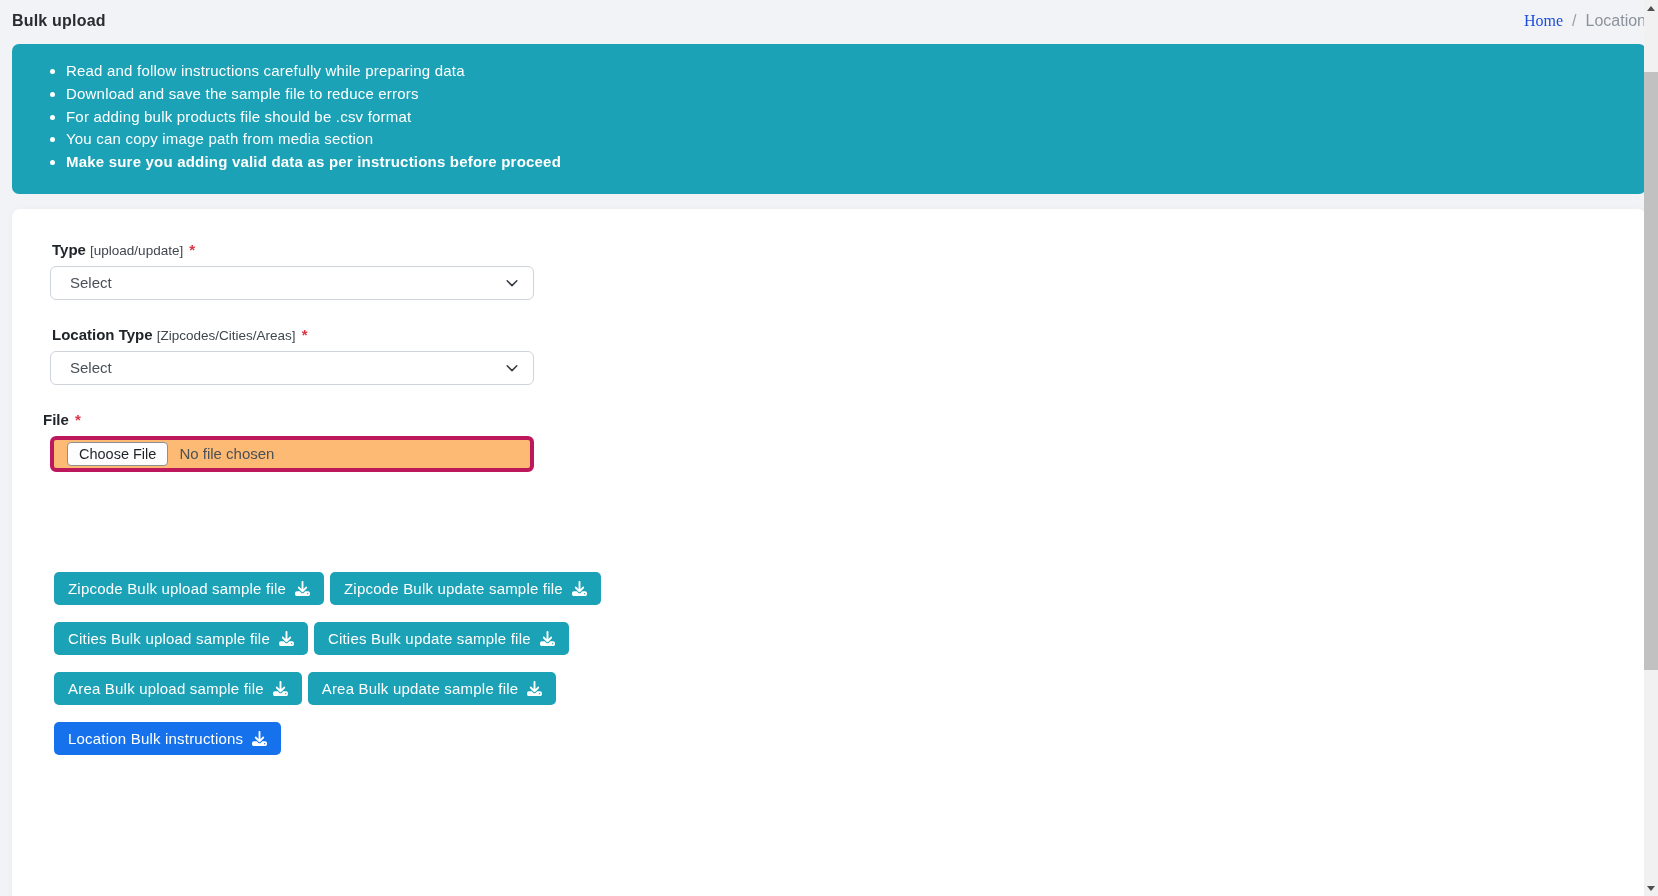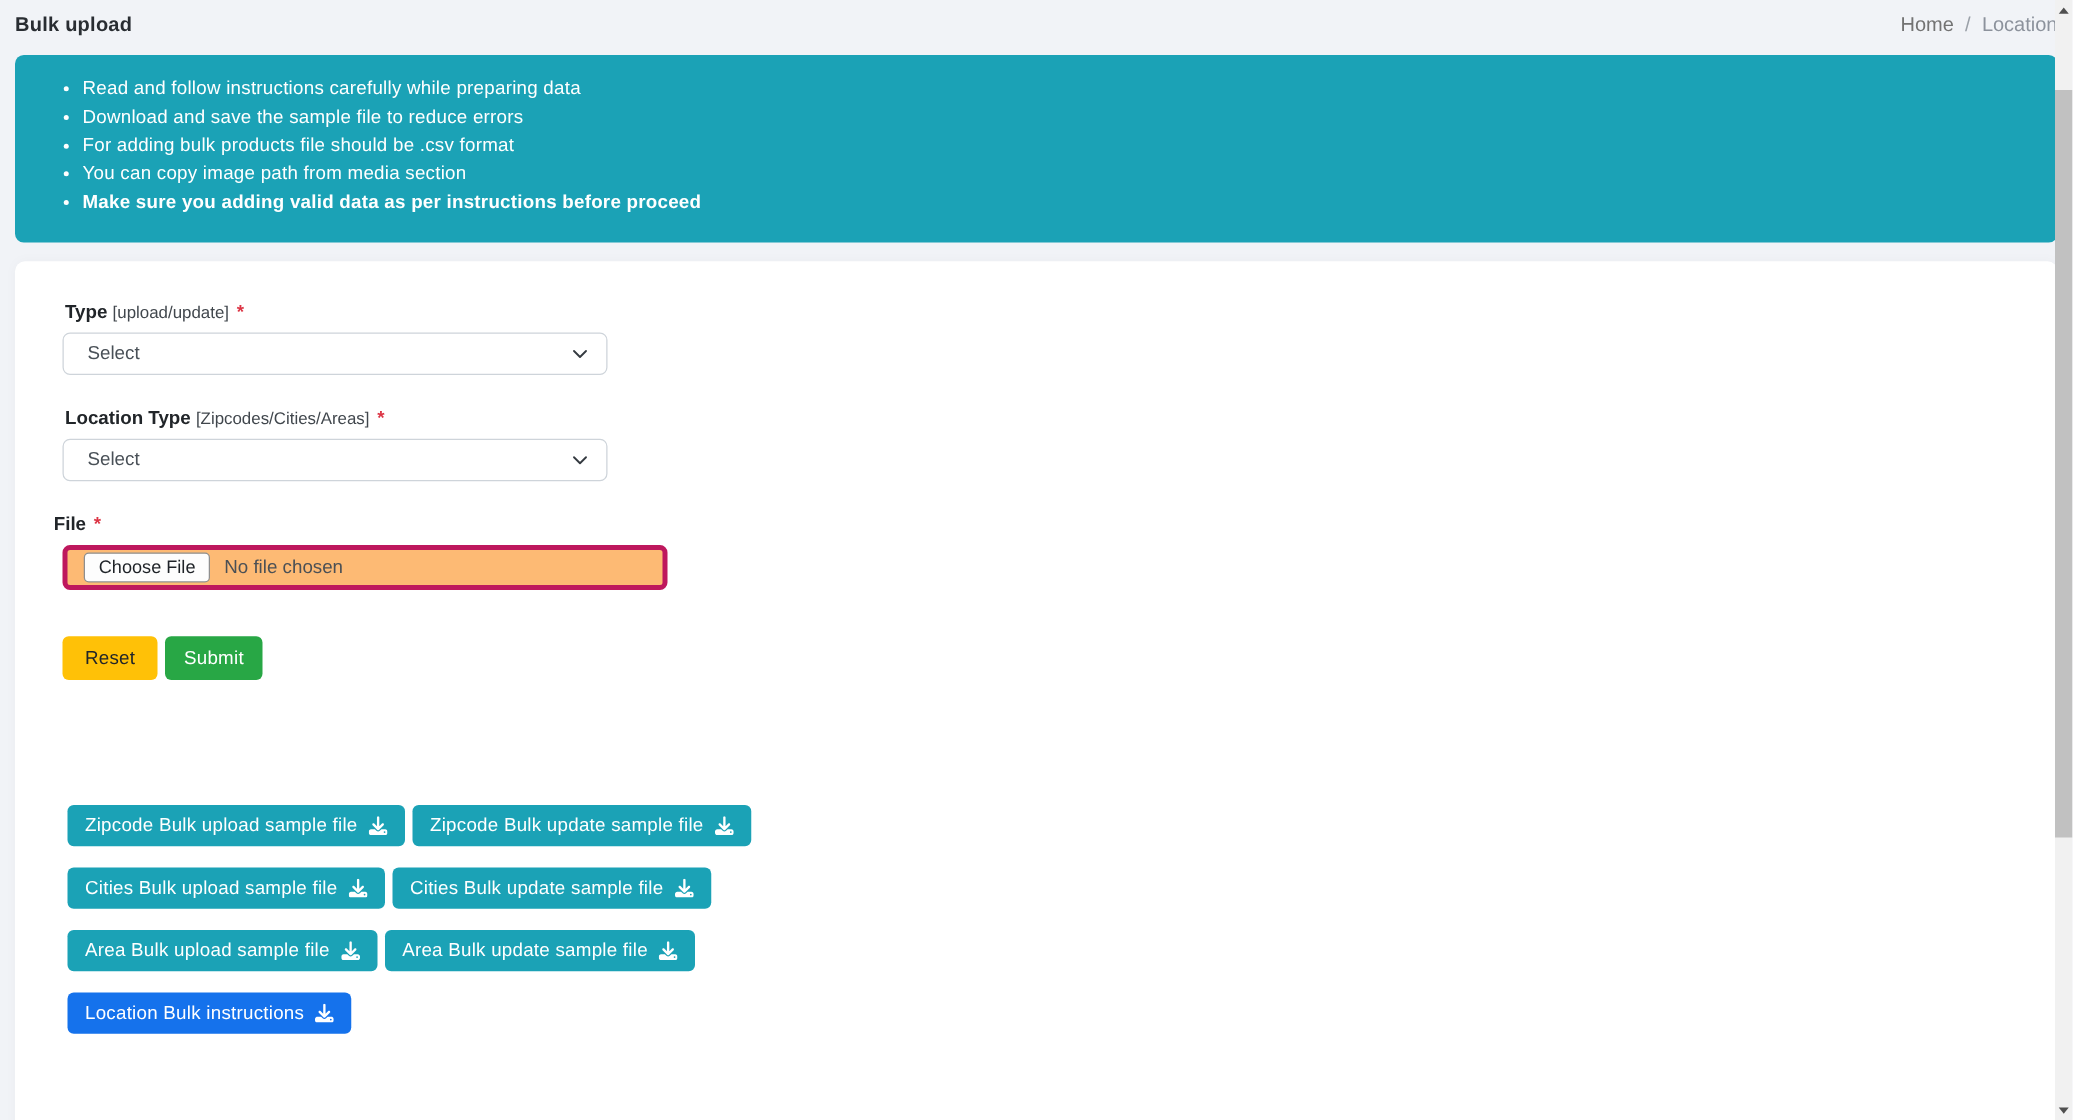--- a/index.html
+++ b/index.html
@@ -13,21 +13,21 @@
 
   
   .page-header {
     display: flex; justify-content: space-between; align-items: center;
     padding: 12px 0 14px 0;
   }
   .page-title {
     font-size: 16px; font-weight: 600; color: #292d32; letter-spacing: .2px;
   }
   .breadcrumb { font-size: 16px; color: #8c929c; display: flex; gap: 9px; align-items: center; }
-  .breadcrumb a { color: #737373; text-decoration: none; cursor: pointer; }
+  .breadcrumb a { color: #1d4ed8; text-decoration: none; cursor: pointer; font-family: Liberation Serif, serif; }
   .breadcrumb .sep { color: #9aa0a8; }
 
   
   .banner {
     background: #1ba2b6; border-radius: 7px; padding: 16px 24px 20px 14px;
     min-height: 148px; color: #fff;
   }
   .banner ul { margin: 0; padding-left: 40px; }
   .banner li { font-size: 15px; line-height: 22.8px; letter-spacing: .2px; }
   .banner li.bold { font-weight: 700; }
@@ -40,21 +40,21 @@
   }
 
   .form-group { margin-bottom: 26px; width: 484px; }
   .field-label { font-size: 15px; color: #212529; margin-bottom: 8px; margin-left: 2px; }
   .field-label .lbl { font-weight: 700; }
   .field-label .hint { font-size: 13.5px; color: #41474d; font-weight: 400; }
   .field-label .req { color: #dc3545; font-weight: 700; margin-left: 2px; }
   .file-group .field-label { margin-left: -7px; }
 
   .select-box {
-    width: 436px; height: 34px; border: 1px solid #ced4da; border-radius: 6px;
+    width: 484px; height: 34px; border: 1px solid #ced4da; border-radius: 6px;
     background: #fff; display: flex; align-items: center; justify-content: space-between;
     padding: 0 14px 0 19px; cursor: pointer;
   }
   .select-box .sel-text { font-size: 15px; color: #495057; }
 
   .file-box {
     width: 484px; height: 36px; border: 4px solid #be185d; border-radius: 6px;
     background: #fdba74; display: flex; align-items: center; padding: 0 10px 0 13px;
     cursor: pointer;
   }
@@ -158,24 +158,20 @@
       <div class="field-label">
         <span class="lbl">File</span>
         <span class="req">*</span>
       </div>
       <div class="file-box">
         <button class="choose-btn">Choose File</button>
         <span class="file-status">No file chosen</span>
       </div>
     </div>
 
-    <div class="action-row">
-      <button class="btn btn-reset">Reset</button>
-      <button class="btn btn-submit">Submit</button>
-    </div>
 
     <div class="downloads">
 
       <div class="dl-row">
         <button class="btn-dl">
           <span>Zipcode Bulk upload sample file</span>
           <svg class="dl-icon" viewBox="0 0 512 512" fill="#ffffff">
               <path d="M288 32c0-17.7-14.3-32-32-32s-32 14.3-32 32V274.7l-73.4-73.4c-12.5-12.5-32.8-12.5-45.3 0s-12.5 32.8 0 45.3l128 128c12.5 12.5 32.8 12.5 45.3 0l128-128c12.5-12.5 12.5-32.8 0-45.3s-32.8-12.5-45.3 0L288 274.7V32zM64 352c-35.3 0-64 28.7-64 64v32c0 35.3 28.7 64 64 64H448c35.3 0 64-28.7 64-64V416c0-35.3-28.7-64-64-64H346.5l-45.3 45.3c-25 25-65.5 25-90.5 0L165.5 352H64zm368 56a24 24 0 1 1 0 48 24 24 0 1 1 0-48z"></path>
             </svg>
         </button>

